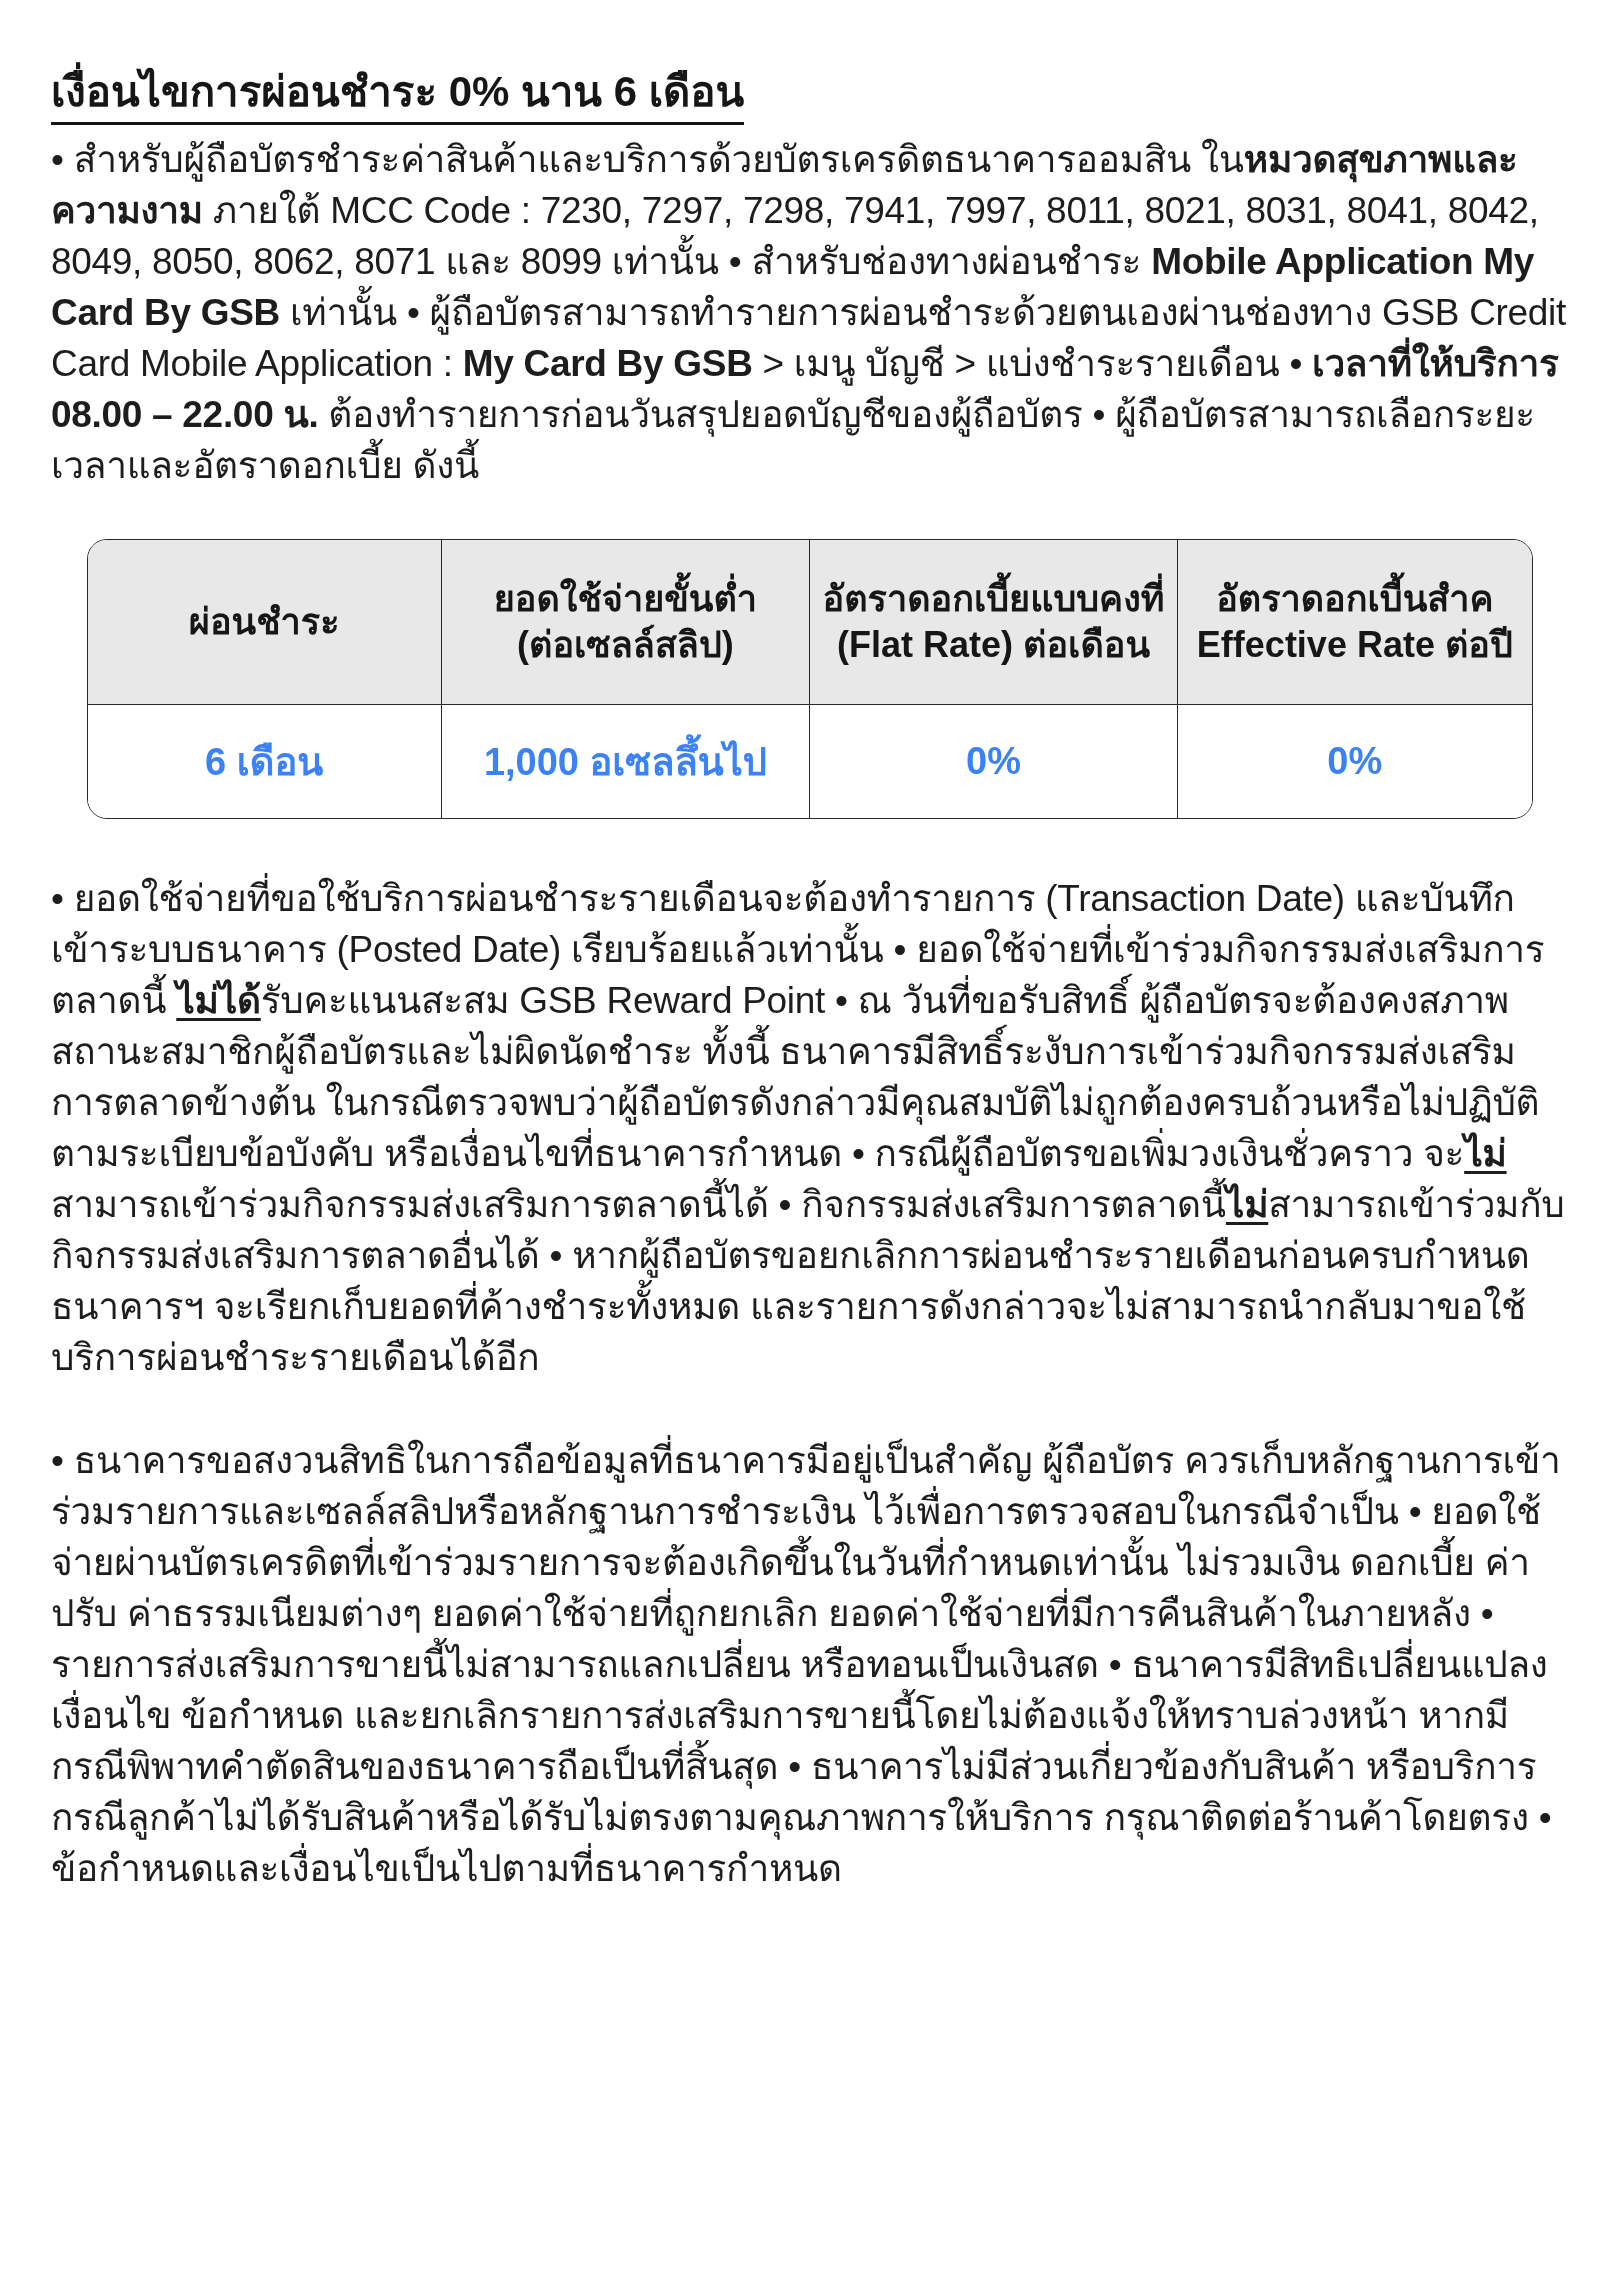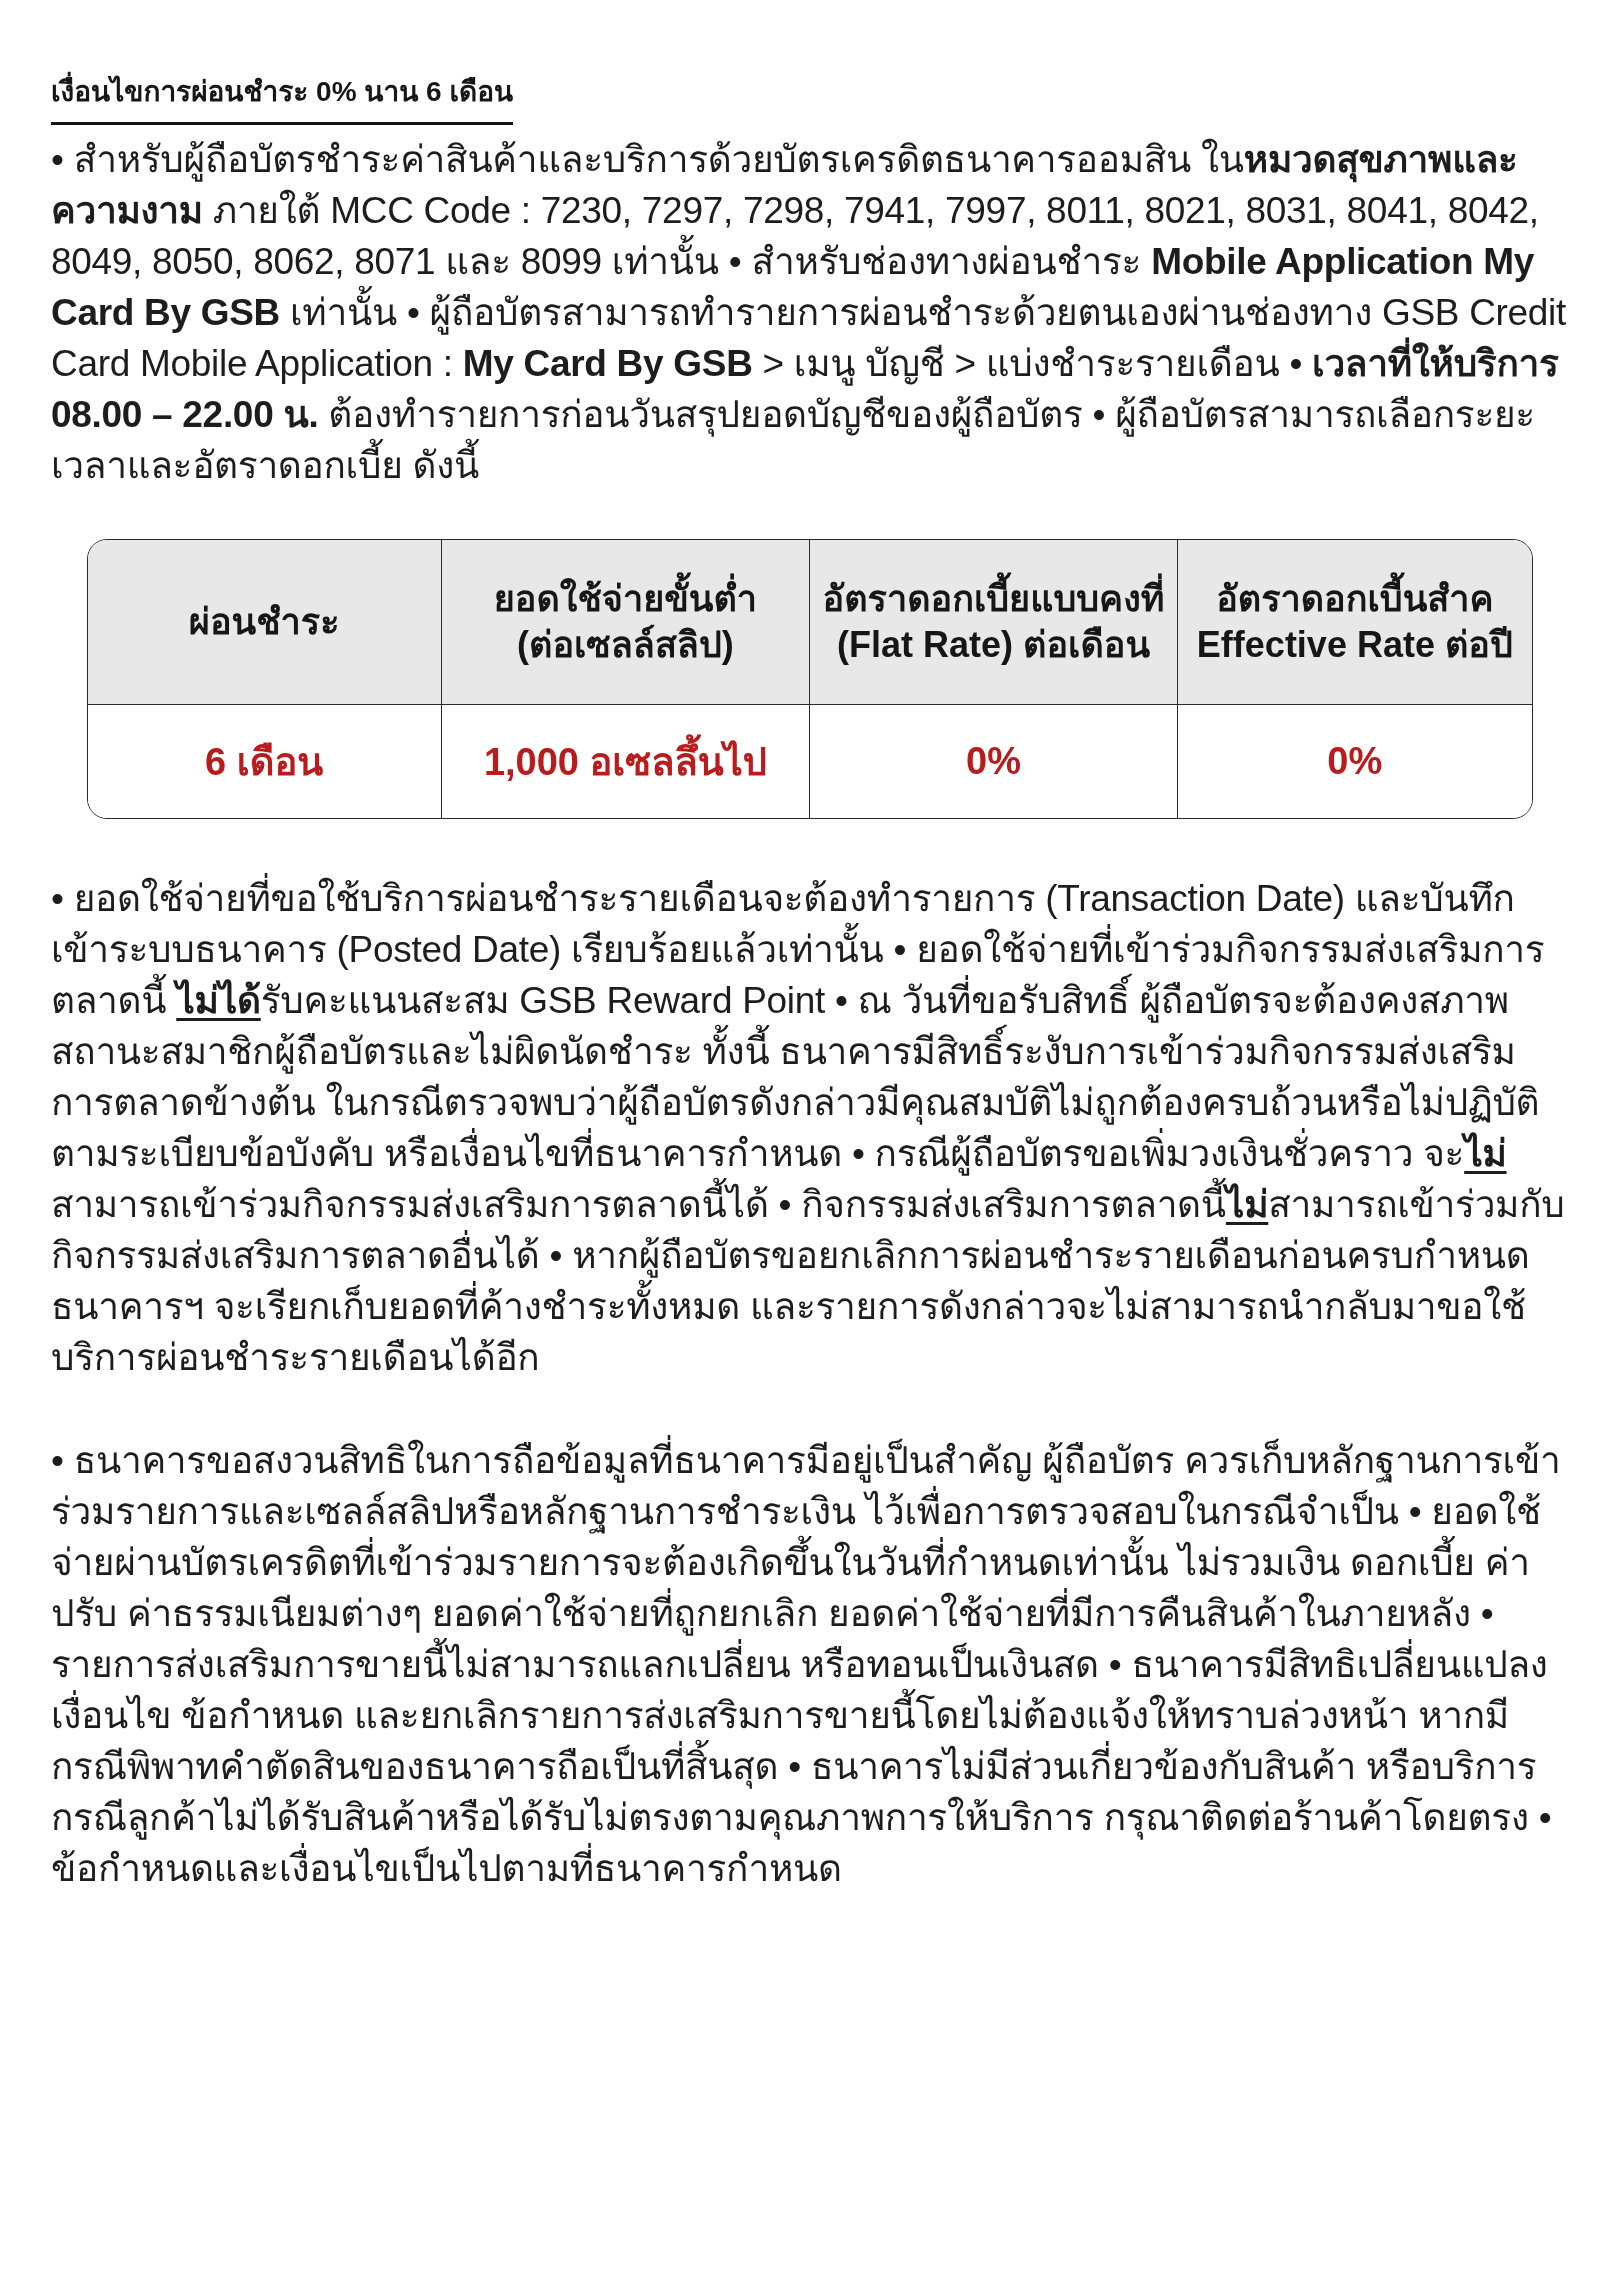--- a/index.html
+++ b/index.html
@@ -16,21 +16,21 @@
   }
   .page {
     box-sizing: border-box;
     width: 1619px;
     min-height: 2289px;
     padding: 65px 51px 55px 51px;
     background: #ffffff;
   }
   h1.doc-heading, h2.doc-heading {
     margin: 0 0 9.2px 0;
-    font-size: 28px;
+    font-size: 42px;
     line-height: 54px;
     font-weight: bold;
     color: #161616;
   }
   h2.doc-heading { margin-top: 0; }
   .h-underline {
     display: inline-block;
     border-bottom: 3.7px solid #161616;
     padding-bottom: 2.8px;
   }
@@ -82,21 +82,21 @@
     padding: 9.2px 7.4px;
     white-space: pre-line;
     color: #161616;
   }
   table.rate-table td {
     background: #ffffff;
     font-weight: bold;
     font-size: 38px;
     height: 102px;
     padding: 5.5px 7.4px;
-    color: #b91c1c;
+    color: #3b82f6;
   }
   .col-1 { width: 24.5%; margin-top: 14px; }
   .col-2 { width: 25.5%; }
   .col-3 { width: 25.5%; }
   .col-4 { width: 24.5%; }
 </style>
 </head>
 <body>
 
 <div class="page">

